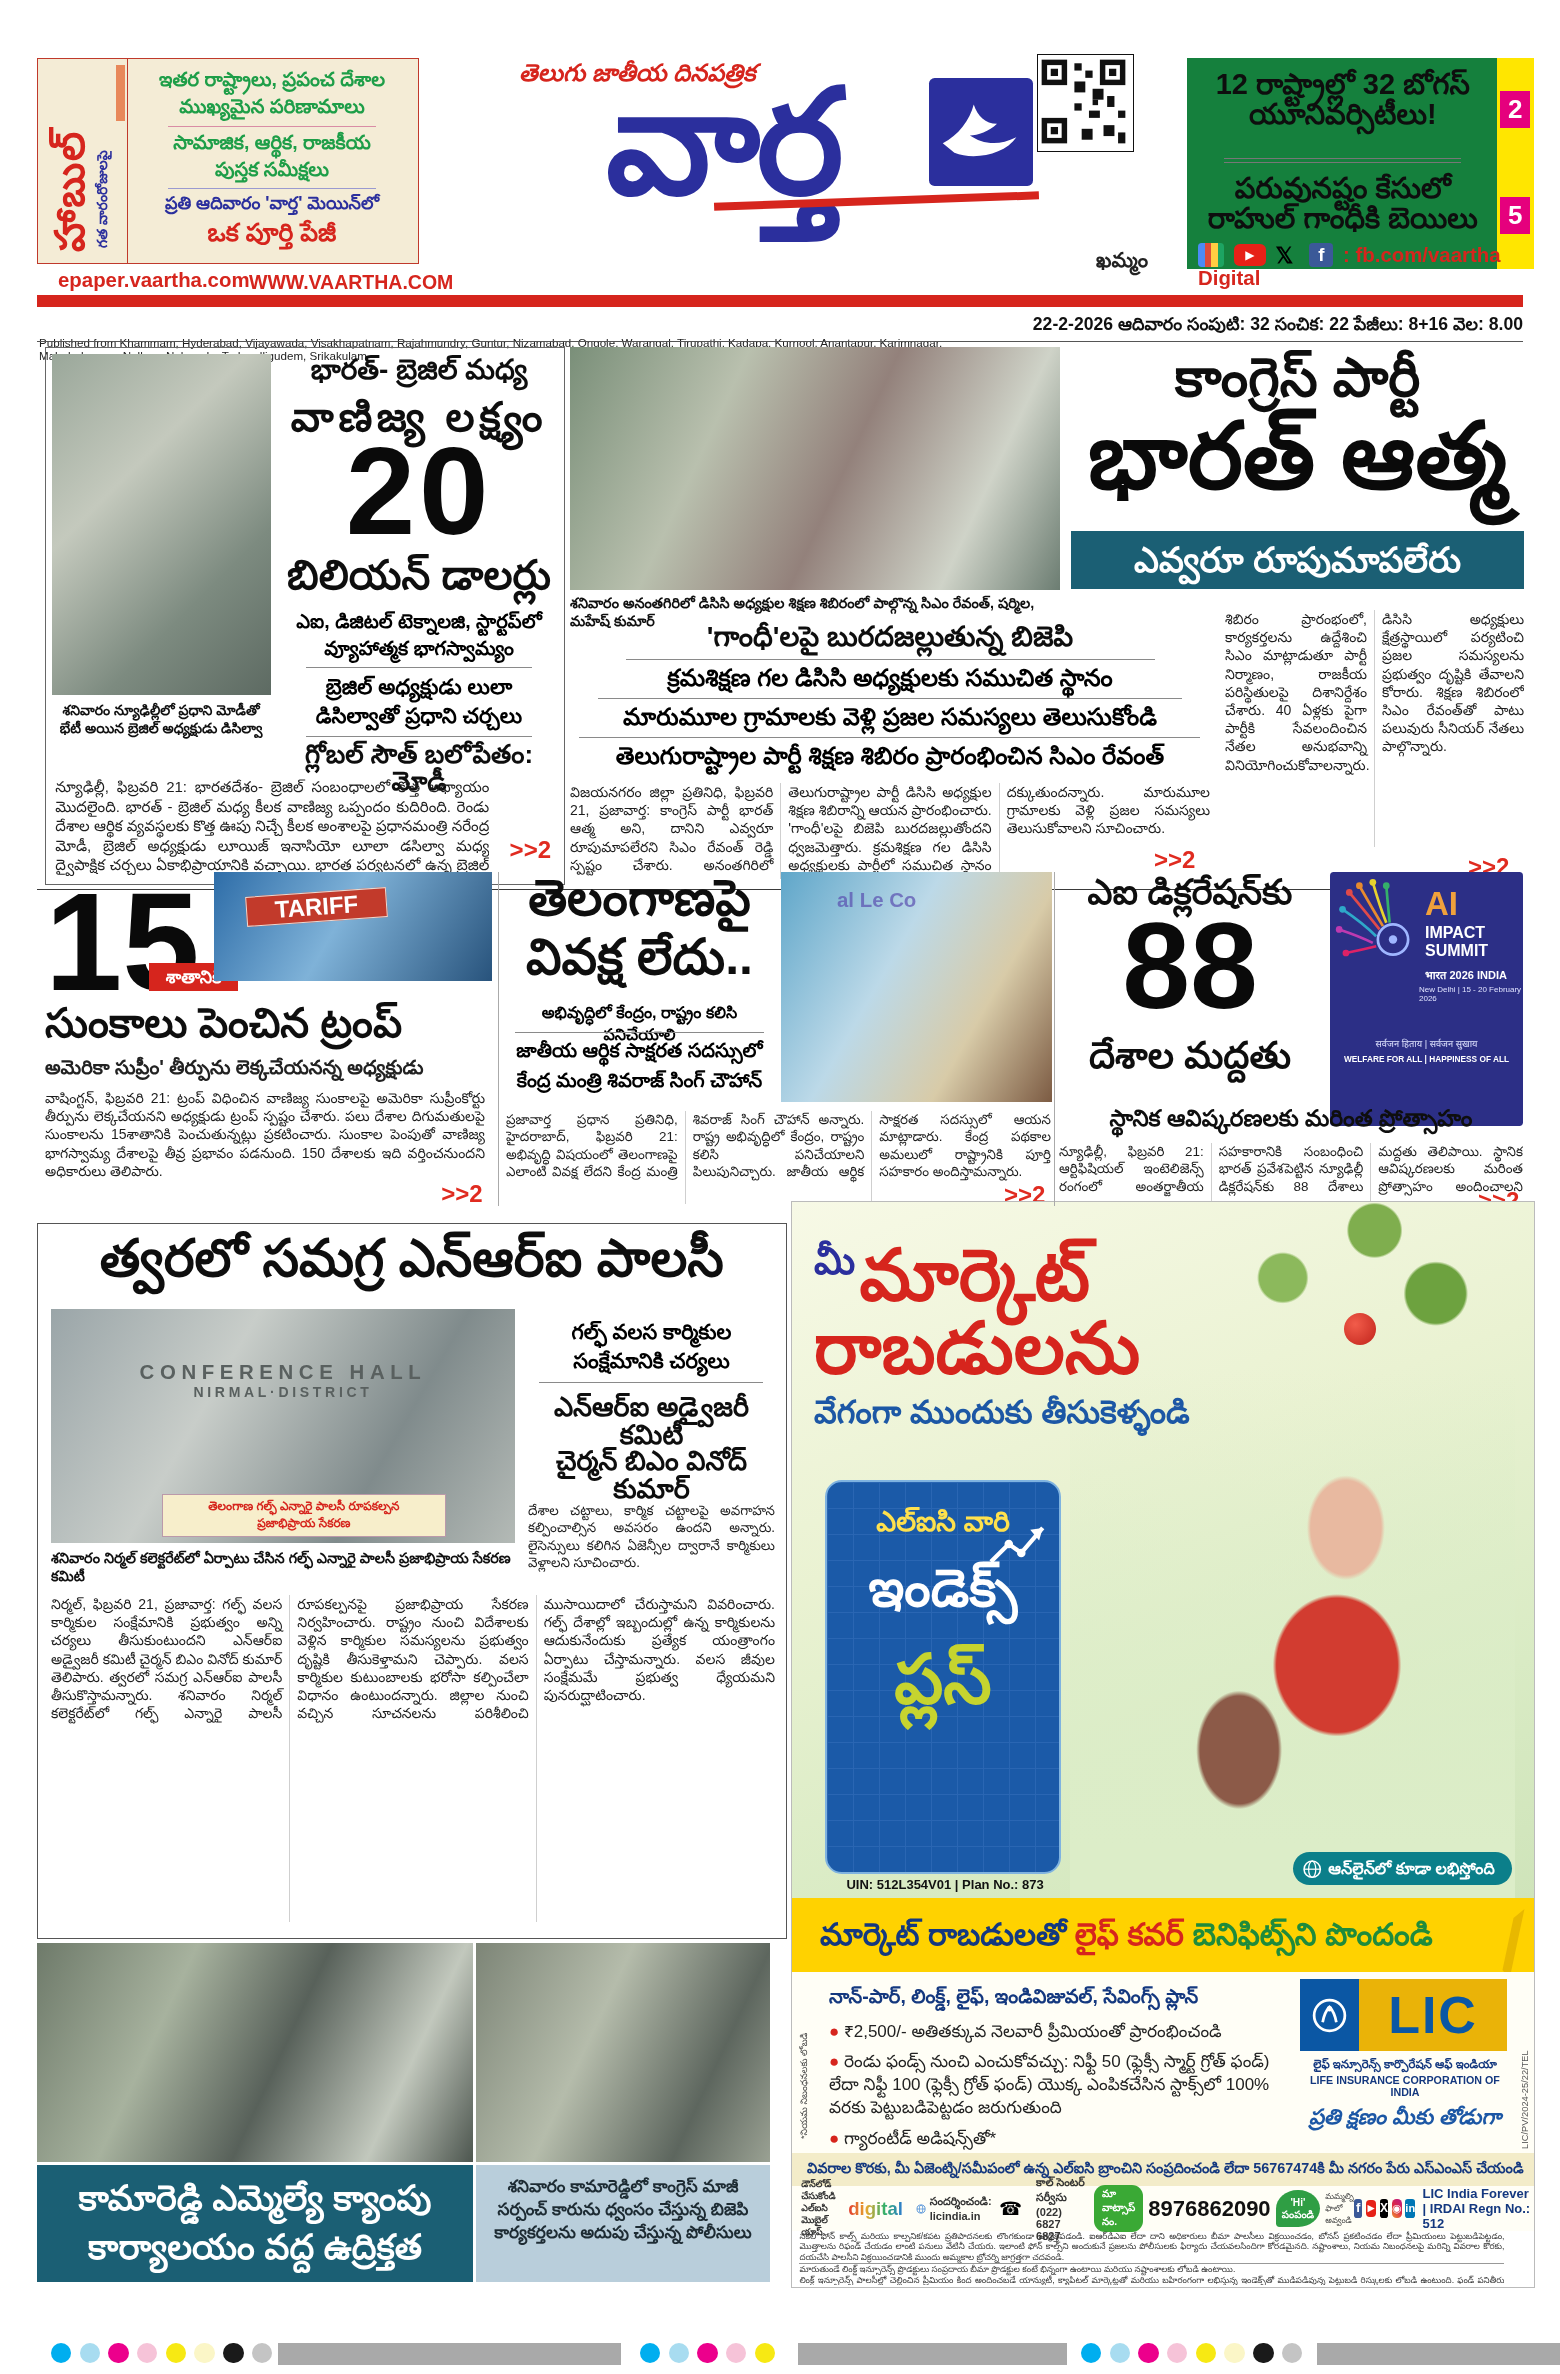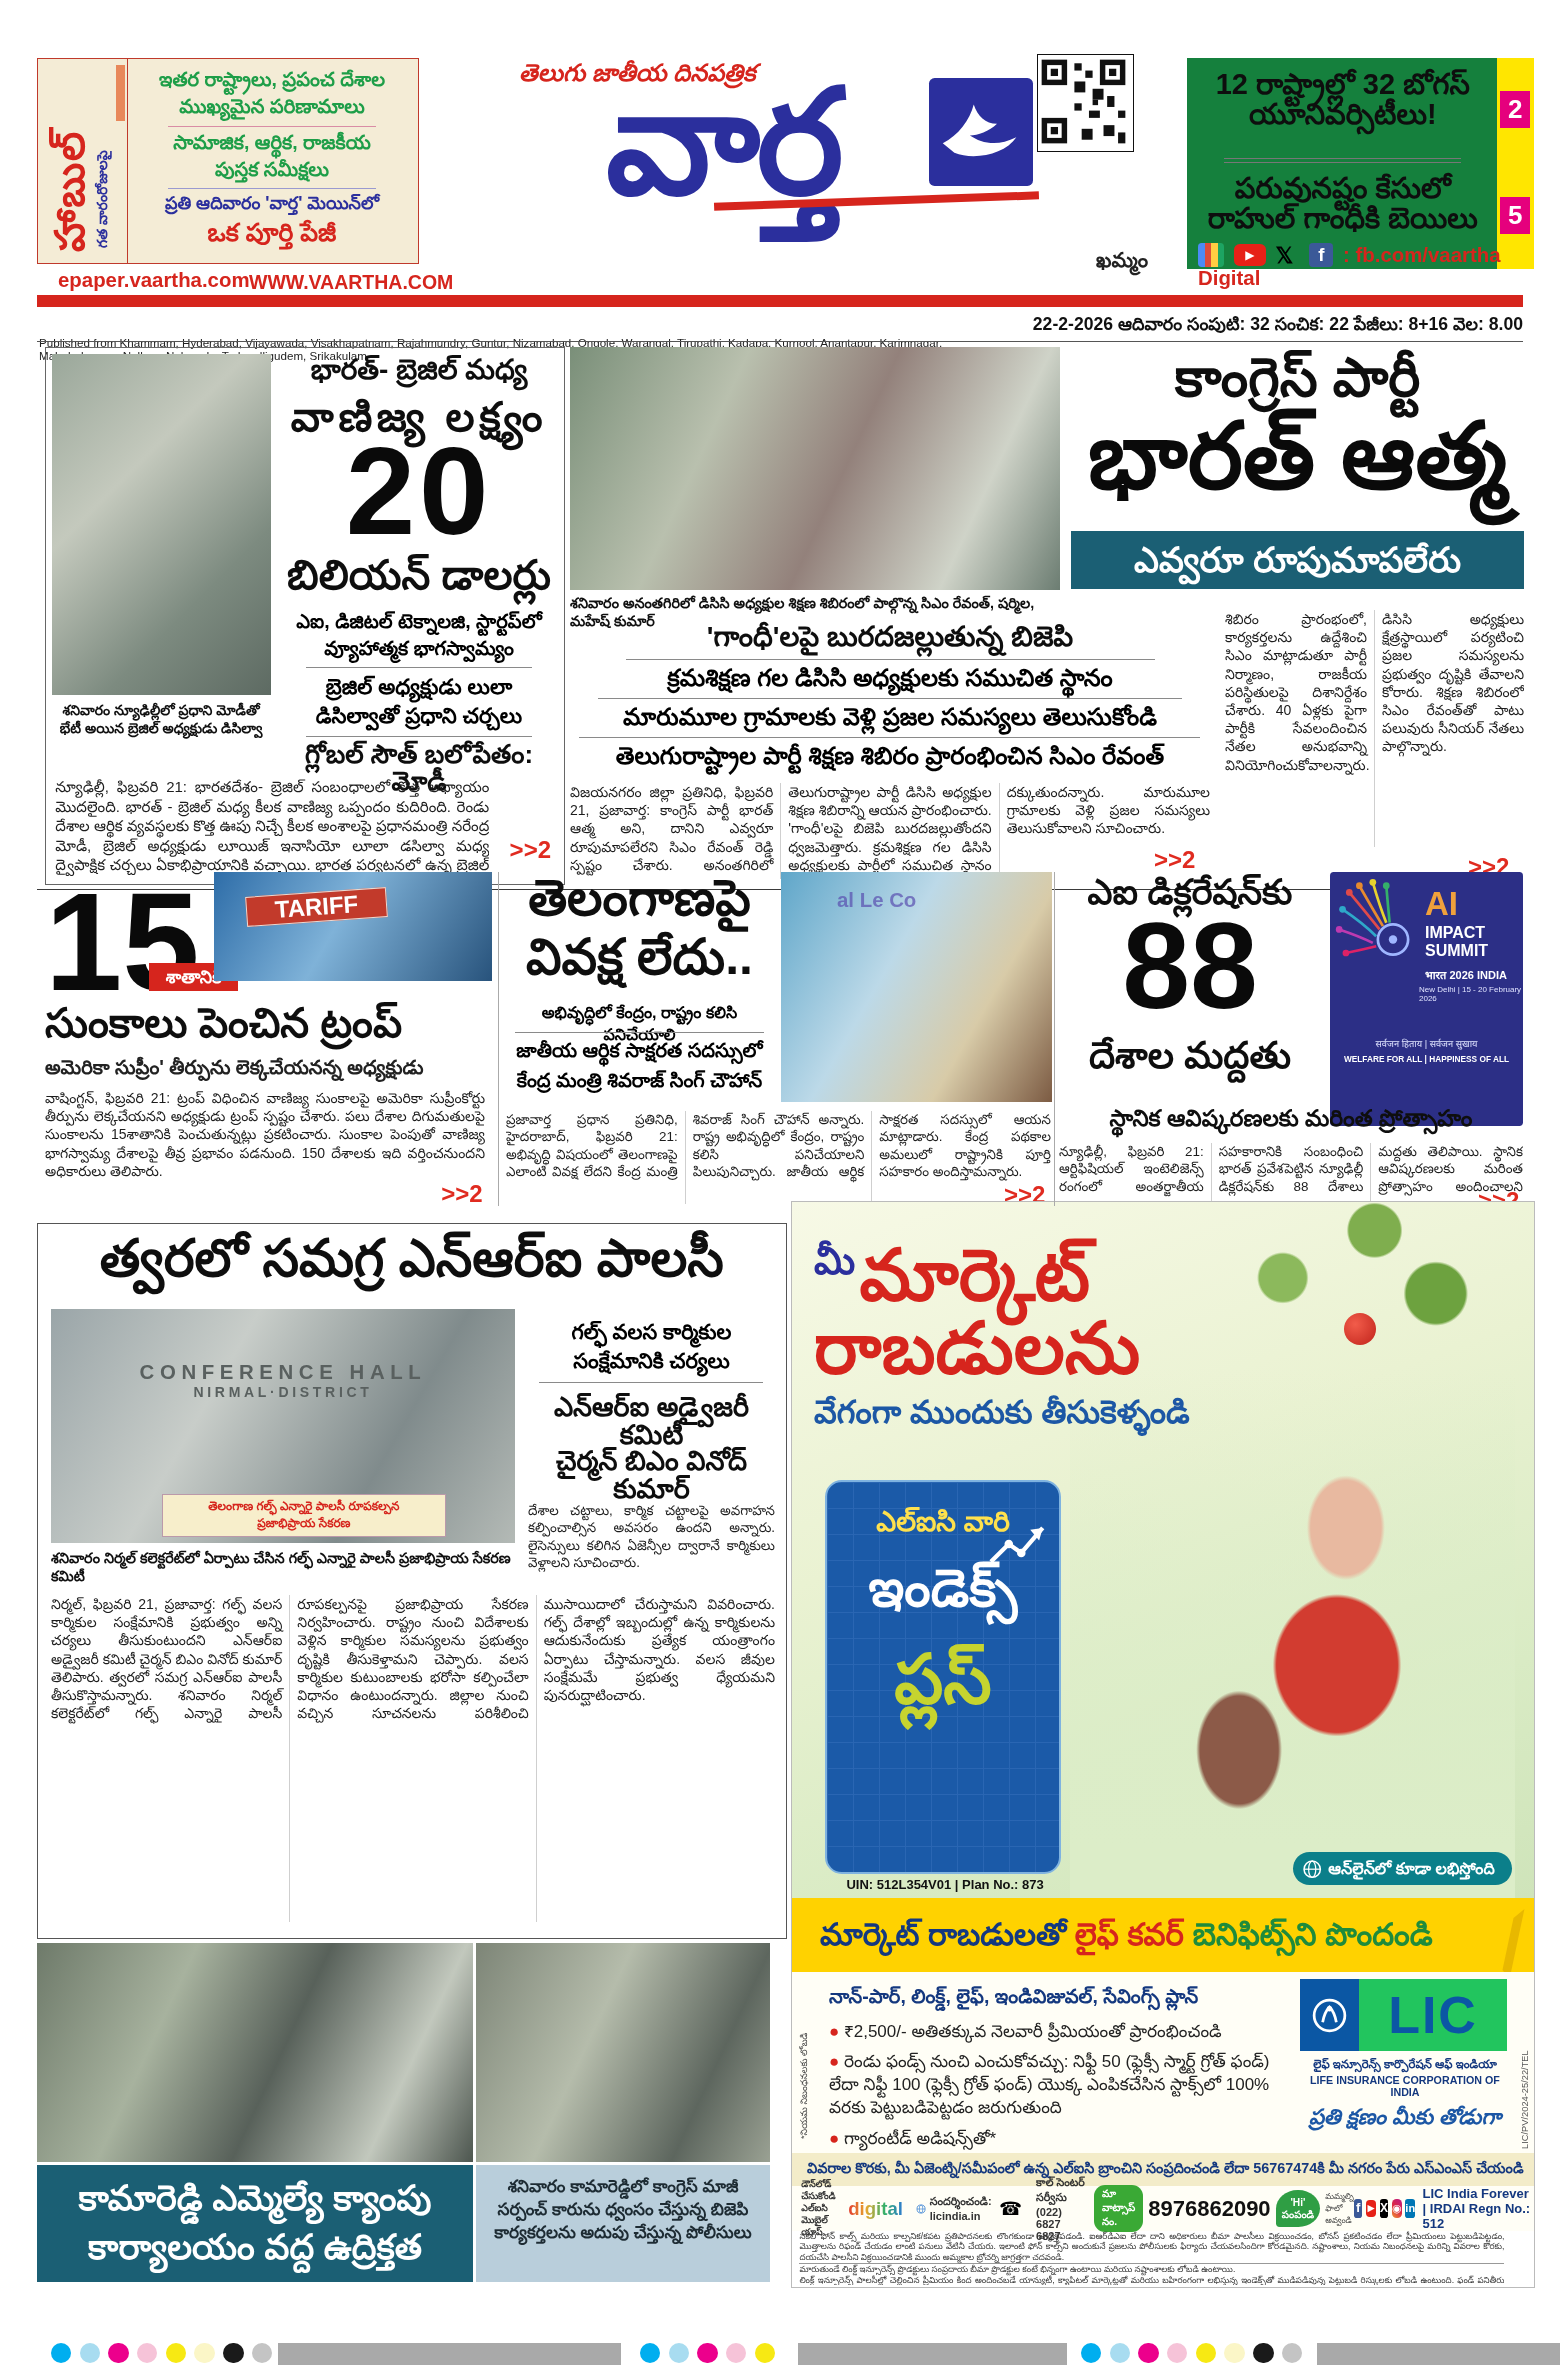--- a/index.html
+++ b/index.html
@@ -290,21 +290,21 @@
       </div>
       <div class="abs" style="right:24px;top:7.4px;width:210px;">
         <div style="display:flex;">
           <div style="width:59px;height:72px;background:#0b57a4;display:flex;align-items:center;justify-content:center;">
             <svg width="41" height="41" viewBox="0 0 24 24">
                 <circle cx="12" cy="12" r="9" fill="none" stroke="#fff" stroke-width="1.6"></circle>
                 <path d="M8 16 q1-6 4-9 q3 3 4 9" fill="none" stroke="#fff" stroke-width="1.6"></path>
                 <circle cx="12" cy="8" r="1.6" fill="#fff"></circle>
               </svg>
           </div>
-          <div style="width:148px;height:72px;background:#22c55e;display:flex;align-items:center;justify-content:center;">
+          <div style="width:148px;height:72px;background:#eab308;display:flex;align-items:center;justify-content:center;">
               <span class="xb" style="color:#0b57a4;font-size:52px;letter-spacing:1.9px;">LIC</span>
             </div>
         </div>
         <div class="c b navy" style="font-size:11.6px;margin-top:5.6px;">లైఫ్ ఇన్సూరెన్స్ కార్పొరేషన్ ఆఫ్ ఇండియా</div>
         <div class="c b navy" style="font-size:10.7px;">LIFE INSURANCE CORPORATION OF INDIA</div>
         <div class="c b" style="color:#1c57a5;font-size:21.3px;font-style:italic;margin-top:7.4px;">ప్రతి క్షణం మీకు తోడుగా</div>
       </div>
       <div class="abs vert" style="left:5.6px;top:9.3px;height:158px;font-size:9.3px;color:#444;">*నియమ నిబంధనలకు లోబడి</div>
     </div>
 

